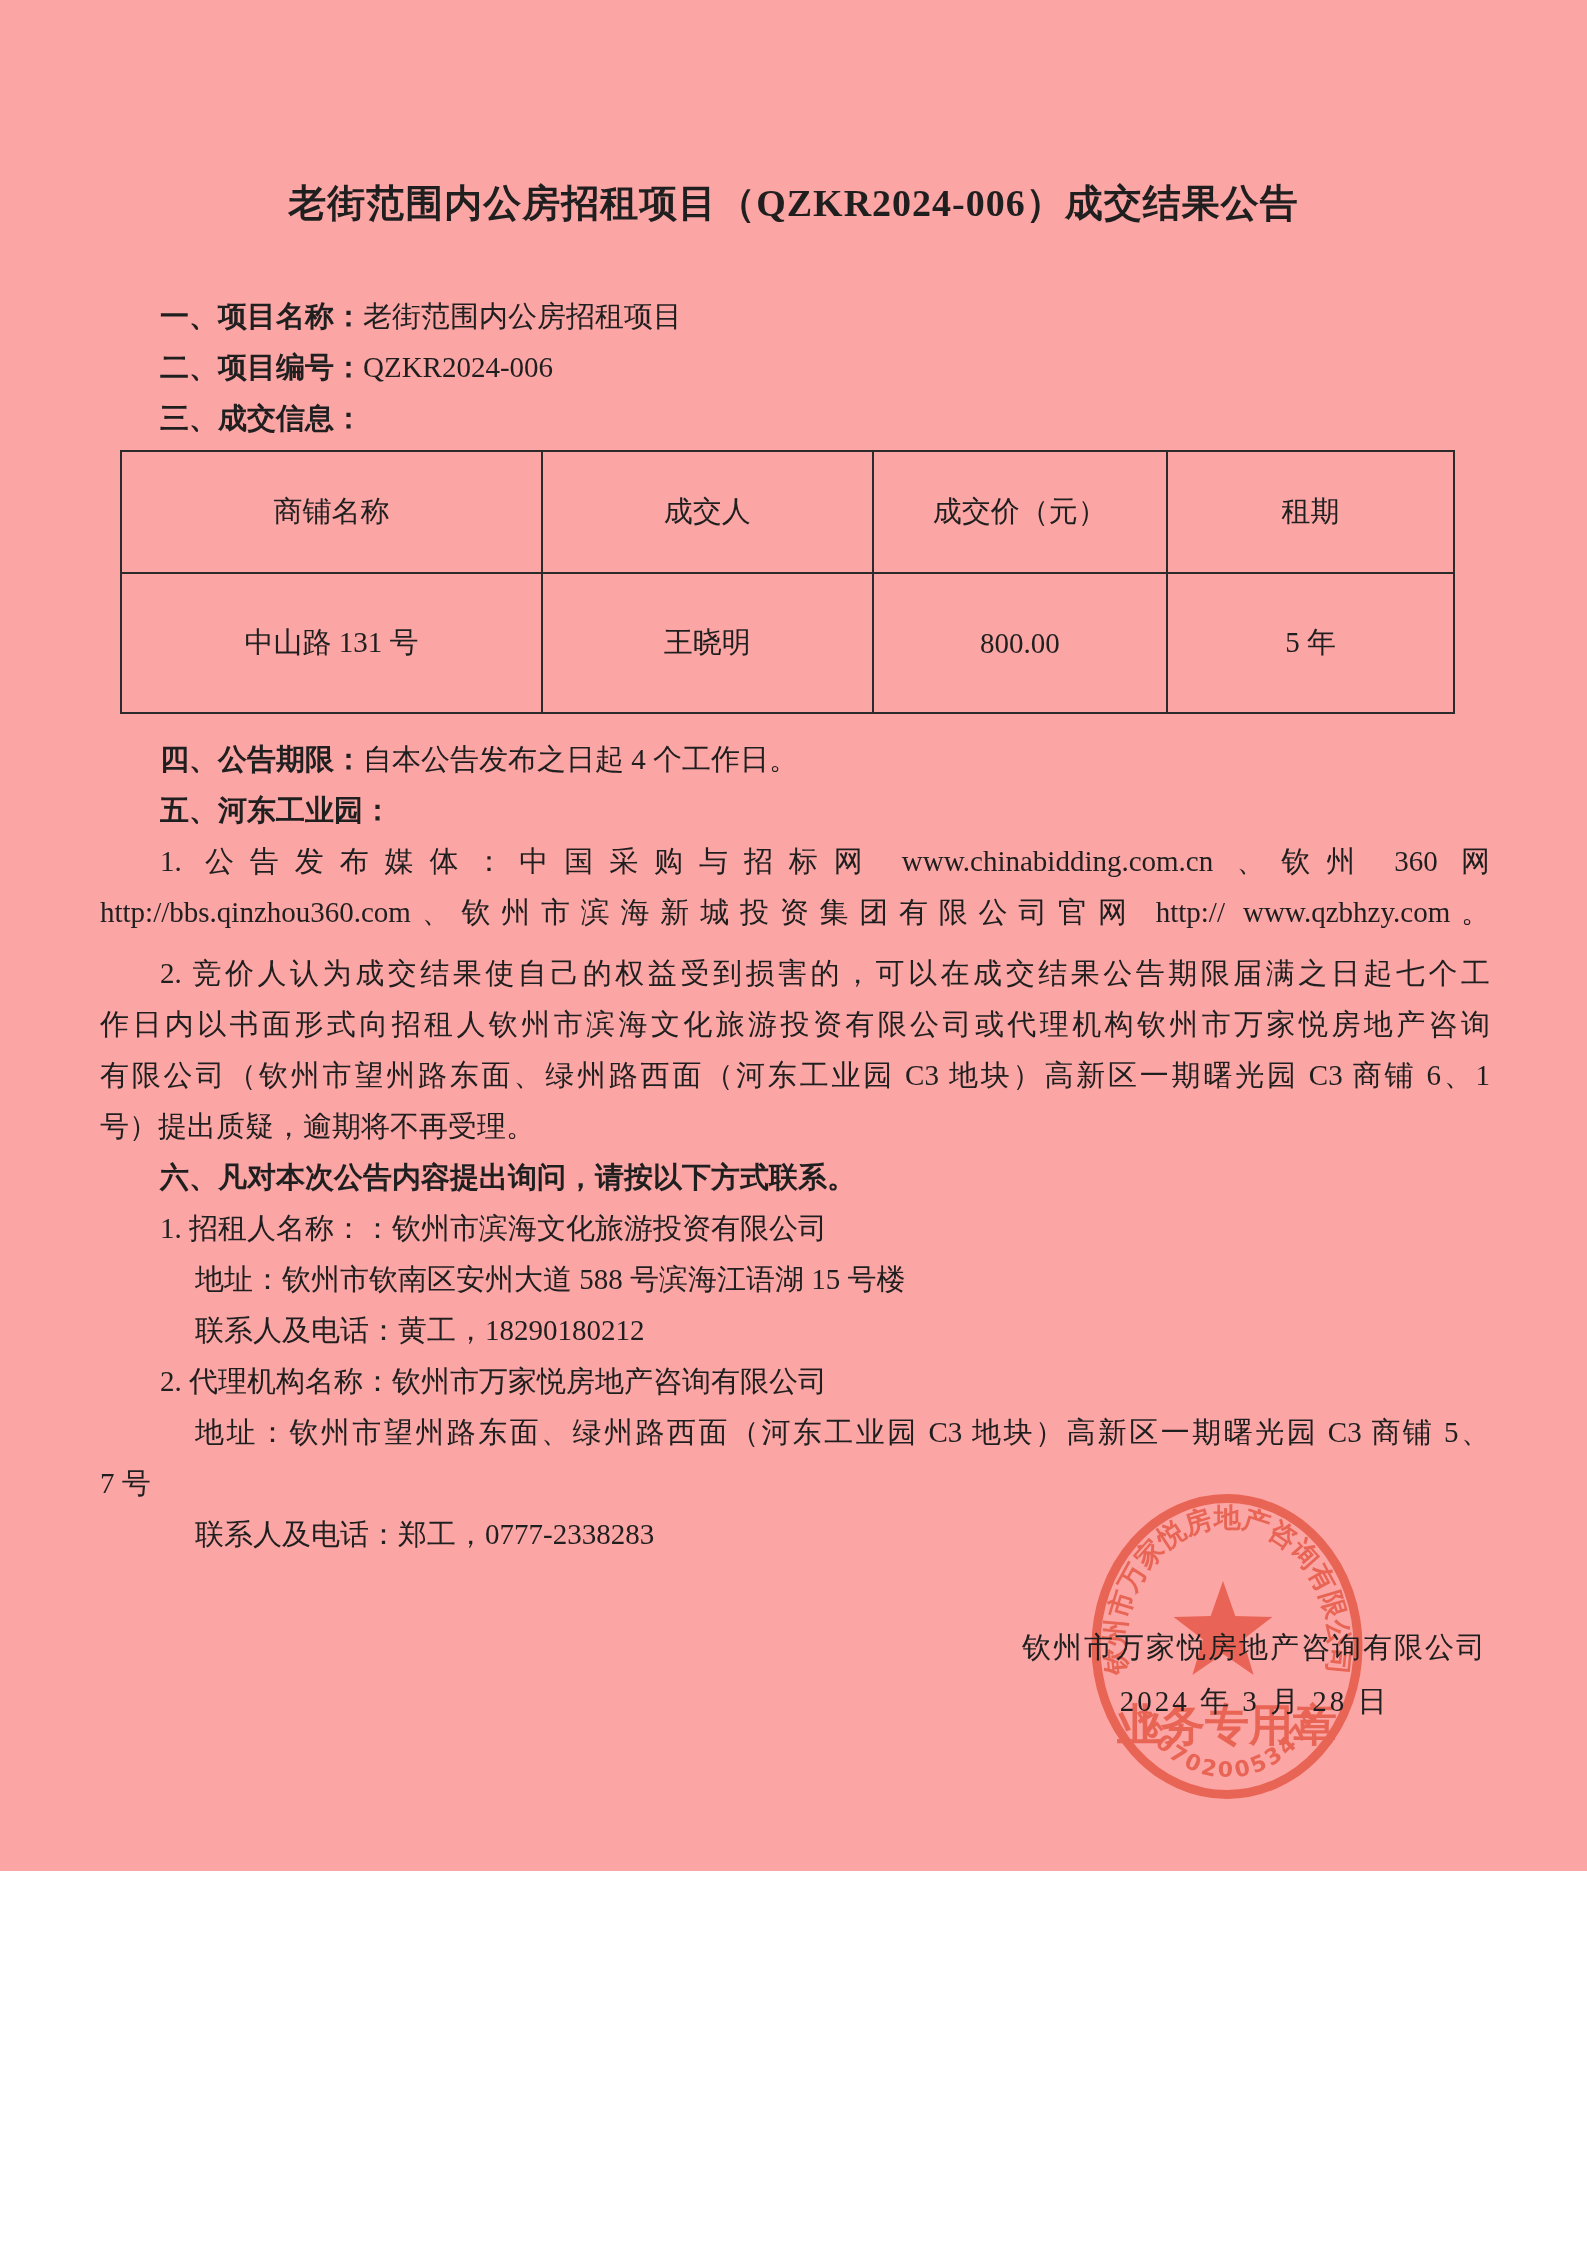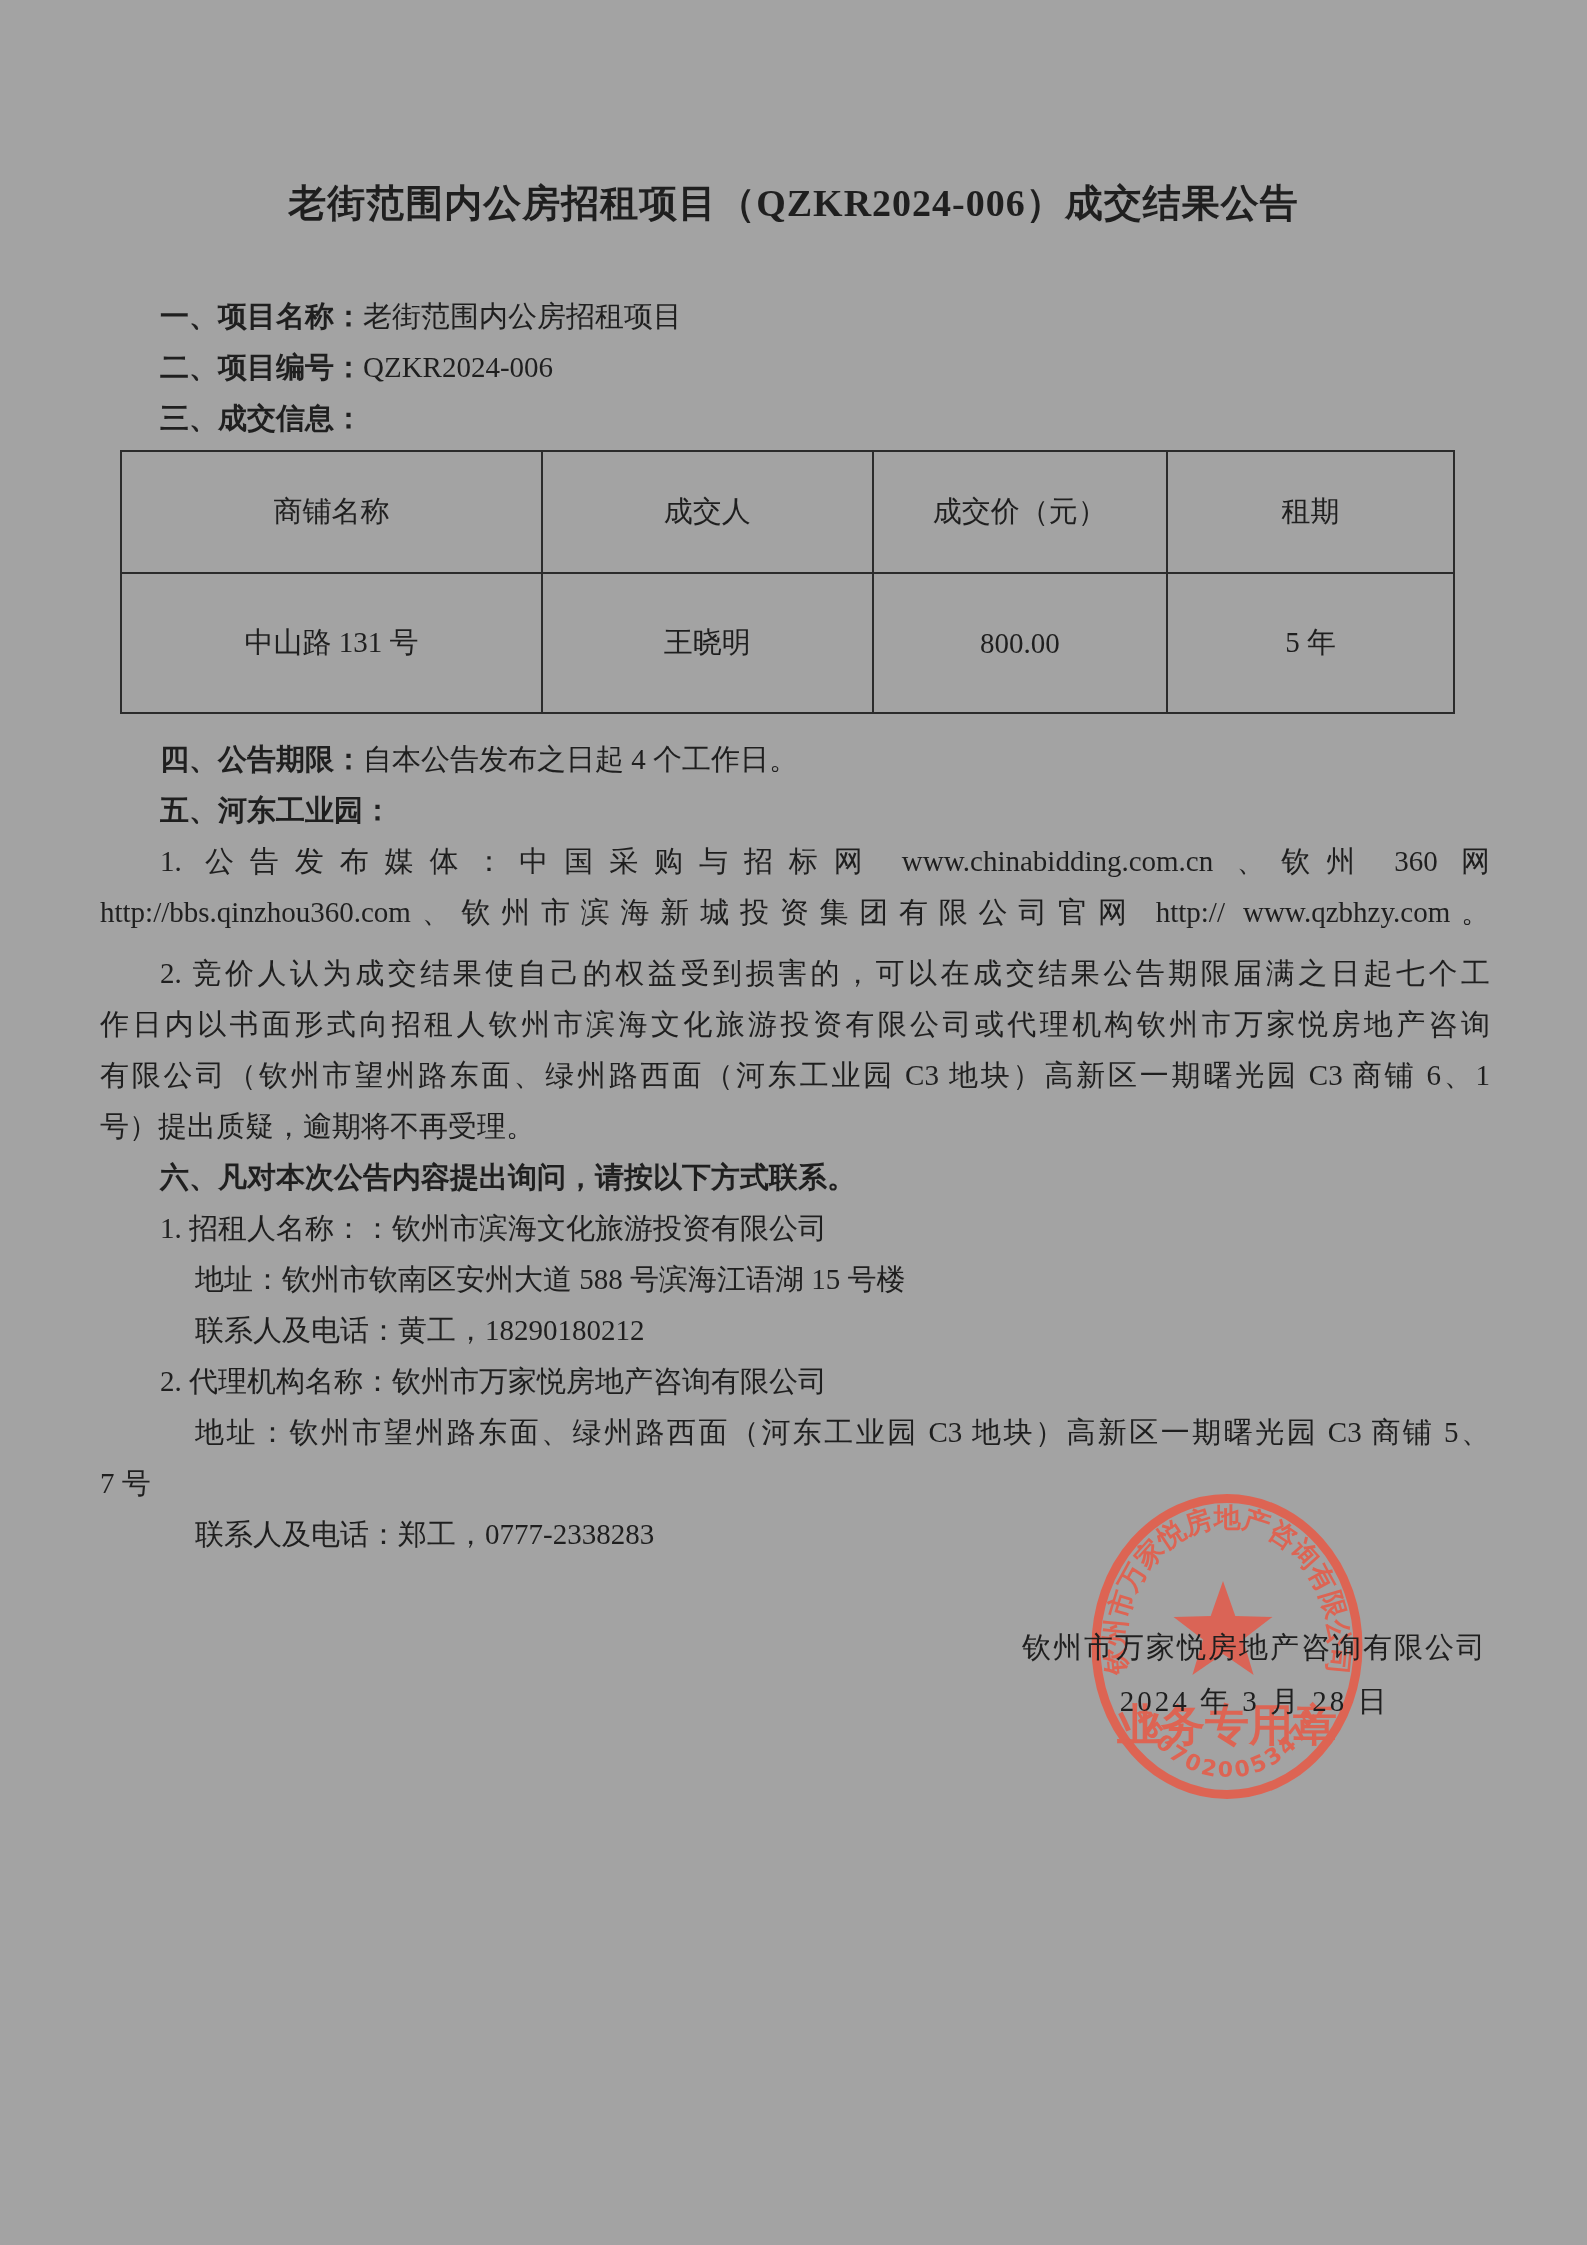--- a/index.html
+++ b/index.html
@@ -1,19 +1,19 @@
 <!DOCTYPE html>
 <html><head>
 <meta charset="utf-8">
 <style>
   html,body{margin:0;padding:0;background:#ffffff;}
   .page{
     position:relative;
-    width:1587px;height:2245px;
-    background:#a3a3a3;
+    width:1587px;height:1871px;
+    background:#fca5a5;
     font-family:"Liberation Serif","DejaVu Serif",serif;
     color:#1f1f1f;
     overflow:hidden;
   }
   .content{padding:0 97px 0 100px;}
   .title{
     margin-top:178px;
     text-align:center;
     font-size:38px;
     font-weight:bold;

